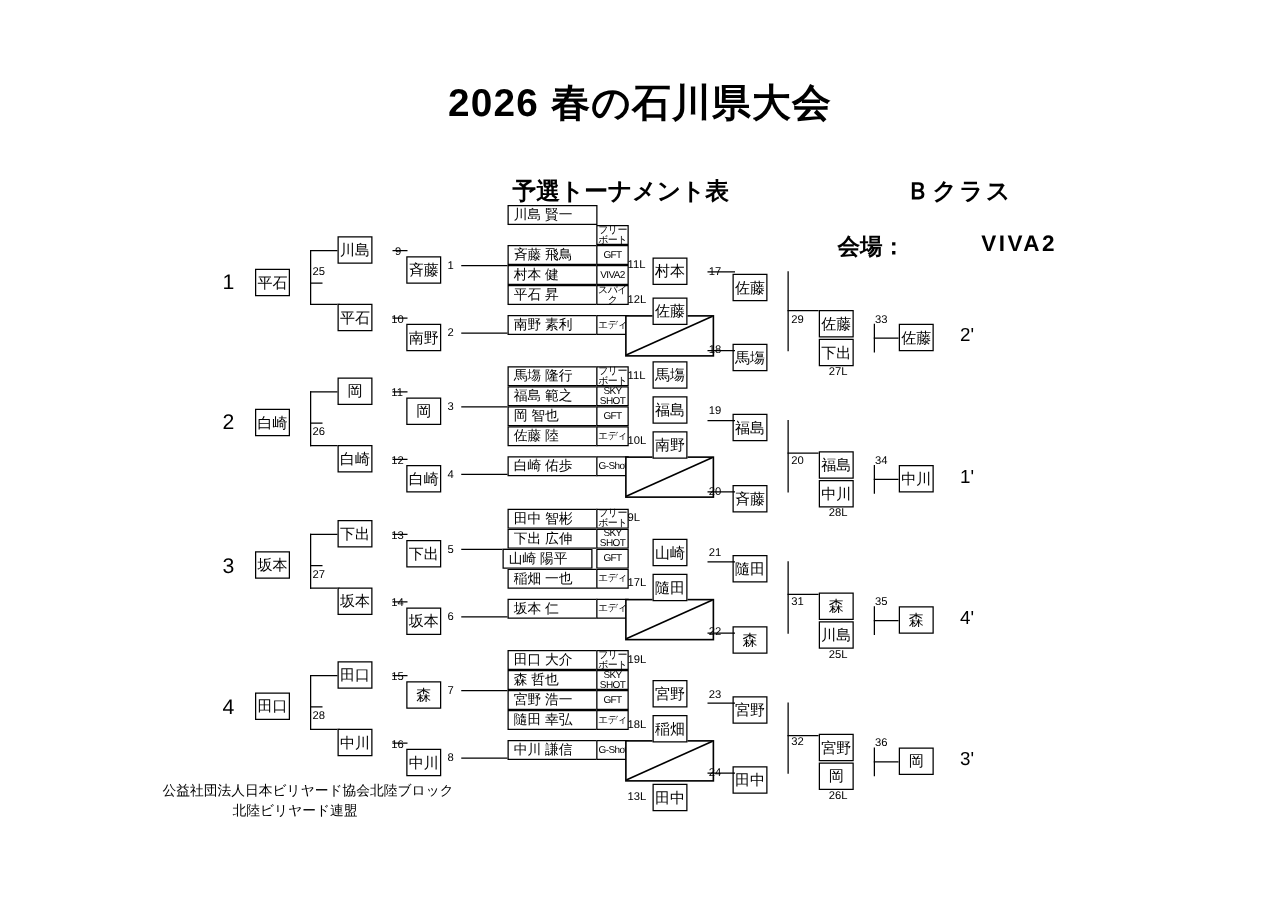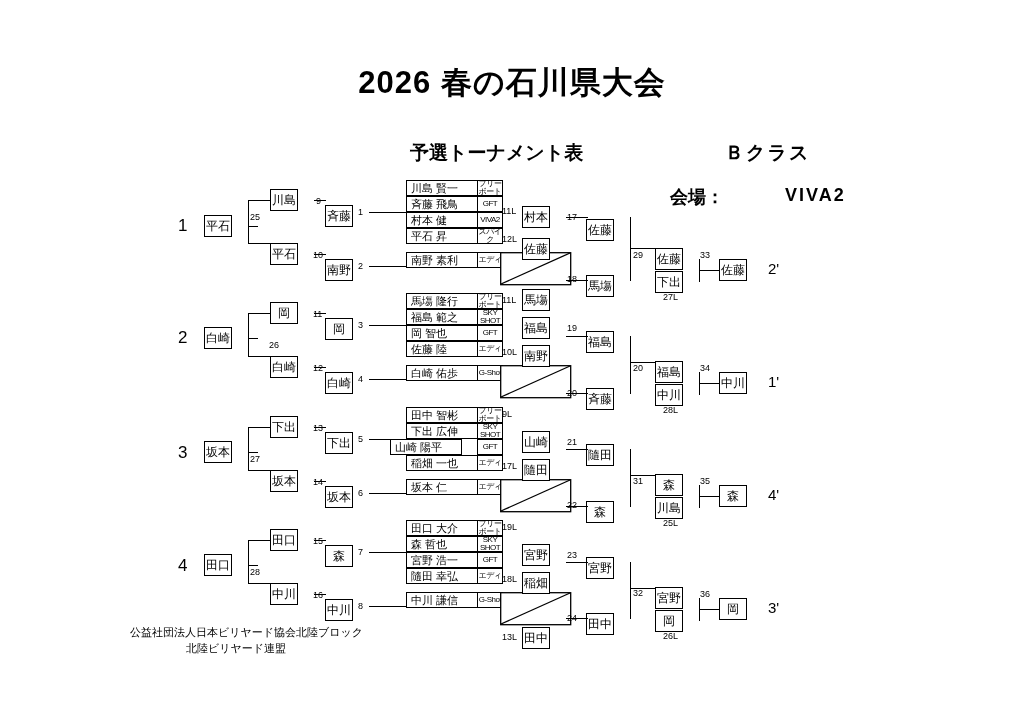--- a/index.html
+++ b/index.html
@@ -66,21 +66,21 @@
   <div class="abs seed" style="left:178px;top:328px;">2</div>
   <div class="abs seed" style="left:178px;top:443px;">3</div>
   <div class="abs seed" style="left:178px;top:556px;">4</div>
 
   <div class="abs box namebox" style="left:204px;top:215px;">平石</div>
   <div class="abs box namebox" style="left:204px;top:327px;">白崎</div>
   <div class="abs box namebox" style="left:204px;top:441px;">坂本</div>
   <div class="abs box namebox" style="left:204px;top:554px;">田口</div>
 
   <div class="abs num" style="left:250px;top:212px;">25</div>
-  <div class="abs num" style="left:250px;top:340px;padding-left:19px;">26</div>
+  <div class="abs num" style="left:250px;top:340px;">26</div>
   <div class="abs num" style="left:250px;top:454px;">27</div>
   <div class="abs num" style="left:250px;top:567px;">28</div>
 
   <div class="abs line v" style="left:248px;top:200px;height:44px;"></div>
   <div class="abs line h" style="left:248px;top:200px;width:24px;"></div>
   <div class="abs line h" style="left:248px;top:243px;width:24px;"></div>
   <div class="abs line h" style="left:248px;top:226px;width:10px;"></div>
 
   <div class="abs line v" style="left:248px;top:313px;height:44px;"></div>
   <div class="abs line h" style="left:248px;top:313px;width:24px;"></div>
@@ -144,21 +144,21 @@
 
   <div class="abs line h" style="left:369px;top:212px;width:38px;"></div>
   <div class="abs line h" style="left:369px;top:266px;width:38px;"></div>
   <div class="abs line h" style="left:369px;top:325px;width:38px;"></div>
   <div class="abs line h" style="left:369px;top:379px;width:38px;"></div>
   <div class="abs line h" style="left:369px;top:439px;width:38px;"></div>
   <div class="abs line h" style="left:369px;top:493px;width:38px;"></div>
   <div class="abs line h" style="left:369px;top:552px;width:38px;"></div>
   <div class="abs line h" style="left:369px;top:606px;width:38px;"></div>
 
-  <div class="abs box r1box" style="left:406px;top:180px;">川島 賢一</div>
+  <div class="abs box r1box" style="left:406px;top:164px;">川島 賢一</div>
   <div class="abs box gamebox" style="left:477px;top:180px;">フリーボート</div>
   <div class="abs box r1box" style="left:406px;top:196px;">斉藤 飛鳥</div>
   <div class="abs box gamebox" style="left:477px;top:196px;">GFT</div>
   <div class="abs box r1box" style="left:406px;top:212px;">村本 健</div>
   <div class="abs box gamebox" style="left:477px;top:212px;">VIVA2</div>
   <div class="abs box r1box" style="left:406px;top:228px;">平石 昇</div>
   <div class="abs box gamebox" style="left:477px;top:228px;">スパイク</div>
   <div class="abs box r1box" style="left:406px;top:252px;">南野 素利</div>
   <div class="abs box gamebox" style="left:477px;top:252px;">エディ</div>
 
@@ -170,21 +170,21 @@
   <div class="abs box gamebox" style="left:477px;top:325px;">GFT</div>
   <div class="abs box r1box" style="left:406px;top:341px;">佐藤 陸</div>
   <div class="abs box gamebox" style="left:477px;top:341px;">エディ</div>
   <div class="abs box r1box" style="left:406px;top:365px;">白崎 佑歩</div>
   <div class="abs box gamebox" style="left:477px;top:365px;">G-Shot</div>
 
   <div class="abs box r1box" style="left:406px;top:407px;">田中 智彬</div>
   <div class="abs box gamebox" style="left:477px;top:407px;">フリーボート</div>
   <div class="abs box r1box" style="left:406px;top:423px;">下出 広伸</div>
   <div class="abs box gamebox" style="left:477px;top:423px;">SKY SHOT</div>
-  <div class="abs box r1box" style="left:390px;top:439px;">山崎 陽平</div>
+  <div class="abs box r1box" style="left:402px;top:439px;">山崎 陽平</div>
   <div class="abs box gamebox" style="left:477px;top:439px;">GFT</div>
   <div class="abs box r1box" style="left:406px;top:455px;">稲畑 一也</div>
   <div class="abs box gamebox" style="left:477px;top:455px;">エディ</div>
   <div class="abs box r1box" style="left:406px;top:479px;">坂本 仁</div>
   <div class="abs box gamebox" style="left:477px;top:479px;">エディ</div>
 
   <div class="abs box r1box" style="left:406px;top:520px;">田口 大介</div>
   <div class="abs box gamebox" style="left:477px;top:520px;">フリーボート</div>
   <div class="abs box r1box" style="left:406px;top:536px;">森 哲也</div>
   <div class="abs box gamebox" style="left:477px;top:536px;">SKY SHOT</div>

